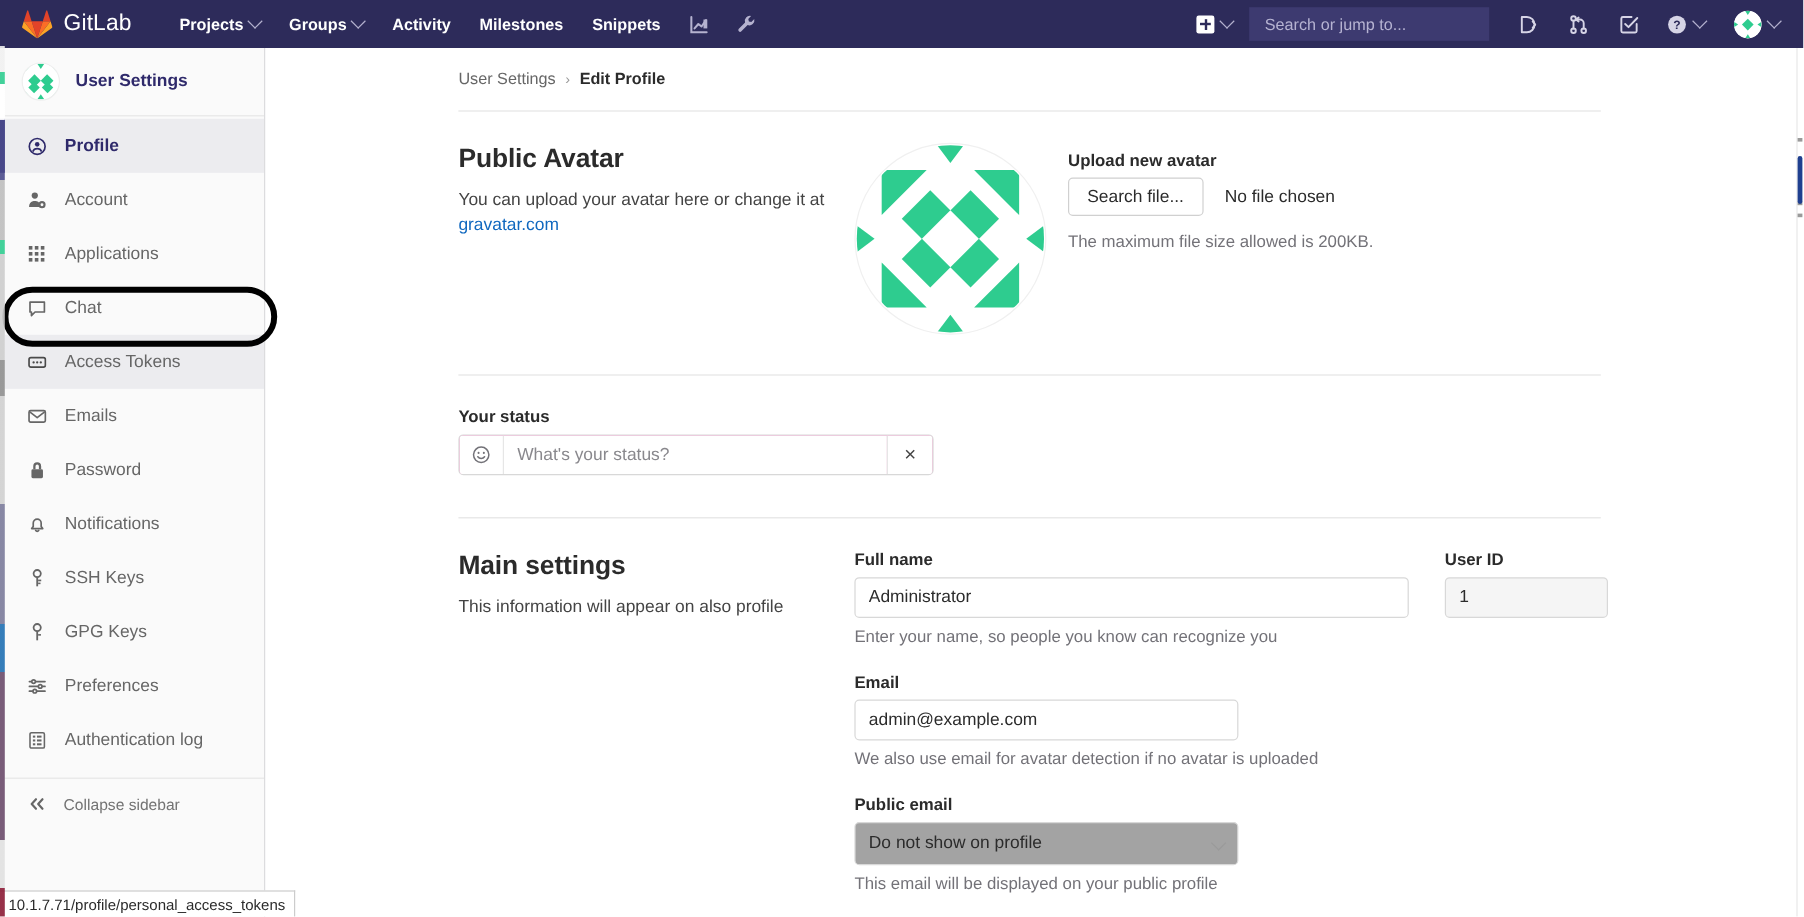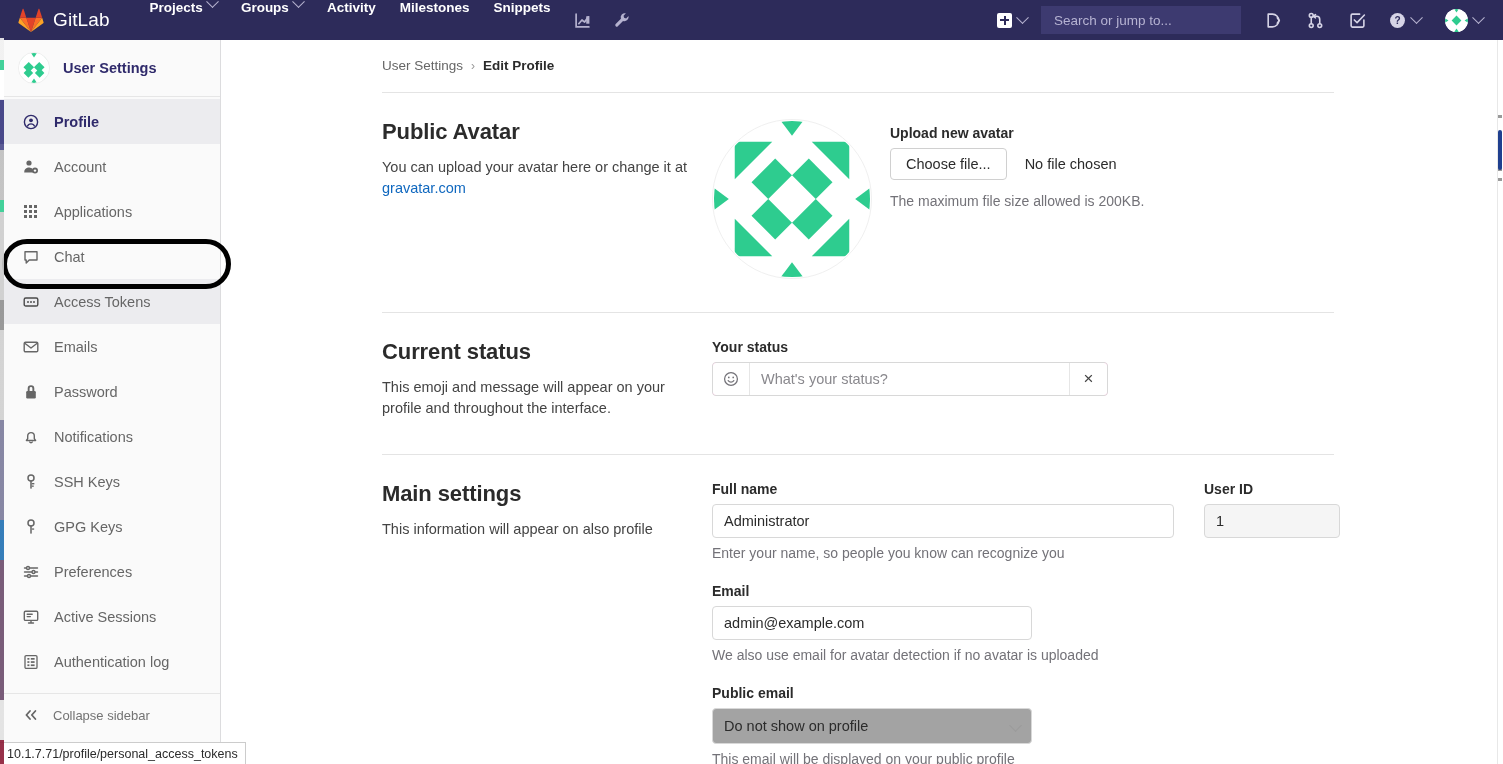--- a/index.html
+++ b/index.html
@@ -60,21 +60,21 @@
   }
   .gl-logo { width: 26px; height: 24px; display: block; }
   .brand-text {
     color: #fff; font-size: 19px; font-weight: 400;
     letter-spacing: .1px;
   }
   .nav-links { display: flex; align-items: center; }
   .nav-link {
     color: #fff; font-size: 13.5px; font-weight: bold;
     padding: 0 12px; height: 40px;
-    display: flex; align-items: flex-start; gap: 5px;
+    display: flex; align-items: center; gap: 5px;
     cursor: pointer; white-space: nowrap;
   }
   .nav-icon-btn {
     width: 32px; height: 40px;
     display: flex; align-items: center; justify-content: center;
     cursor: pointer; margin: 0 4px;
   }
   .nav-icon-btn svg { display: block; }
   .chev {
     display: inline-block;
@@ -585,31 +585,20 @@
           <svg width="16" height="16" viewBox="0 0 16 16" fill="none" stroke="#666" stroke-width="1.4">
             <path d="M1.5 4 h13 M1.5 8 h13 M1.5 12 h13" stroke-linecap="round"></path>
             <circle cx="5" cy="4" r="1.5" fill="#fafafa"></circle>
             <circle cx="10.5" cy="8" r="1.5" fill="#fafafa"></circle>
             <circle cx="6" cy="12" r="1.5" fill="#fafafa"></circle>
           </svg>
         </span>
         <span>Preferences</span>
       </div>
 
-      <div class="sb-item">
-        <span class="sb-ico">
-          <svg width="16" height="16" viewBox="0 0 16 16" fill="none" stroke="#666" stroke-width="1.4">
-            <rect x="1.3" y="2.2" width="13.4" height="9.2" rx="1.2"></rect>
-            <path d="M4.2 5.2 h5 M4.2 7.6 h3.2" stroke-linecap="round"></path>
-            <path d="M5.5 14 h5" stroke-linecap="round"></path>
-            <path d="M8 11.6 v2.4"></path>
-          </svg>
-        </span>
-        <span>Active Sessions</span>
-      </div>
 
       <div class="sb-item">
         <span class="sb-ico">
           <svg width="16" height="16" viewBox="0 0 16 16" fill="none" stroke="#666" stroke-width="1.3">
             <rect x="2" y="1.6" width="12" height="12.8" rx="1.2"></rect>
             <rect x="4.4" y="4" width="2" height="1.7" fill="#666" stroke="none"></rect>
             <rect x="7.8" y="4" width="3.8" height="1.7" fill="#666" stroke="none"></rect>
             <rect x="4.4" y="7.2" width="2" height="1.7" fill="#666" stroke="none"></rect>
             <rect x="7.8" y="7.2" width="3.8" height="1.7" fill="#666" stroke="none"></rect>
             <rect x="4.4" y="10.4" width="2" height="1.7" fill="#666" stroke="none"></rect>
@@ -678,35 +667,31 @@
                 <polygon points="160,22 136,22 160,46"></polygon>
                 <polygon points="0,138 24,138 0,114"></polygon>
                 <polygon points="160,138 136,138 160,114"></polygon>
               </g>
             </g>
           </svg>
 
           <div class="upload-block">
             <span class="fld-label">Upload new avatar</span>
             <div class="file-row">
-              <button class="btn-choose">Choose file...</button>
+              <button class="btn-choose">Search file...</button>
               <span class="file-status">No file chosen</span>
             </div>
             <p class="hint">The maximum file size allowed is 200KB.</p>
           </div>
         </div>
       </div>
 
       <div class="hr" style="margin-top:33px;"></div>
 
       <div class="row">
-        <div class="col-left">
-          <h2 class="sec-title">Current status</h2>
-          <p class="sec-desc">This emoji and message will appear on your profile and throughout the interface.</p>
-        </div>
         <div class="col-right">
           <div class="status-field-wrap">
             <span class="fld-label">Your status</span>
             <div class="status-input-group">
               <div class="emoji-btn">
                 <svg width="16" height="16" viewBox="0 0 16 16" fill="none" stroke="#737278" stroke-width="1.25">
                   <circle cx="8" cy="8" r="6.4"></circle>
                   <circle cx="5.8" cy="6.4" r=".85" fill="#737278" stroke="none"></circle>
                   <circle cx="10.2" cy="6.4" r=".85" fill="#737278" stroke="none"></circle>
                   <path d="M5.2 9.6 a3.4 3.4 0 0 0 5.6 0" stroke-linecap="round"></path>

